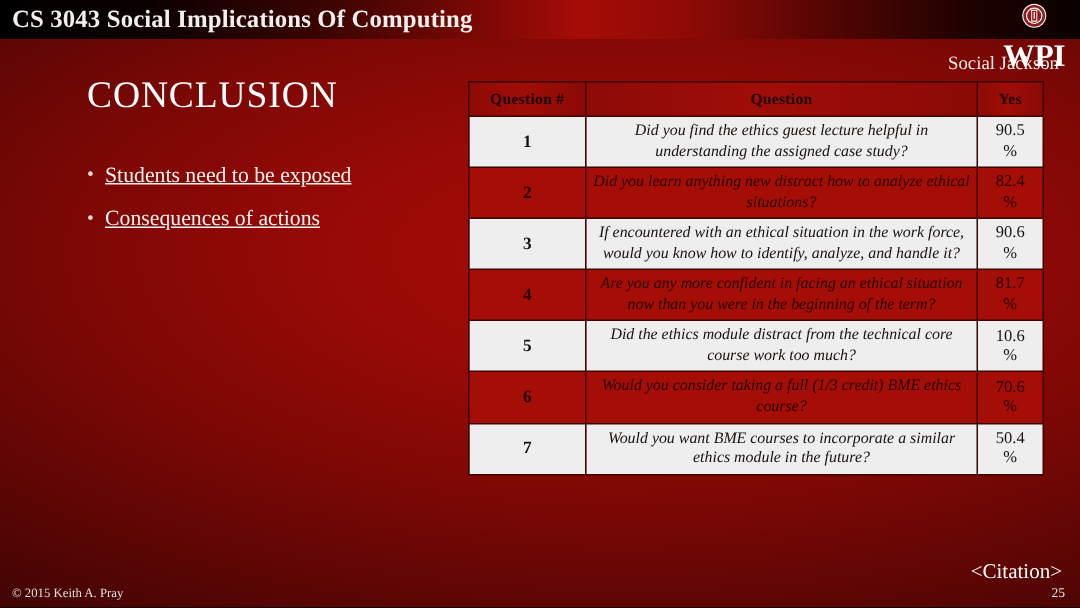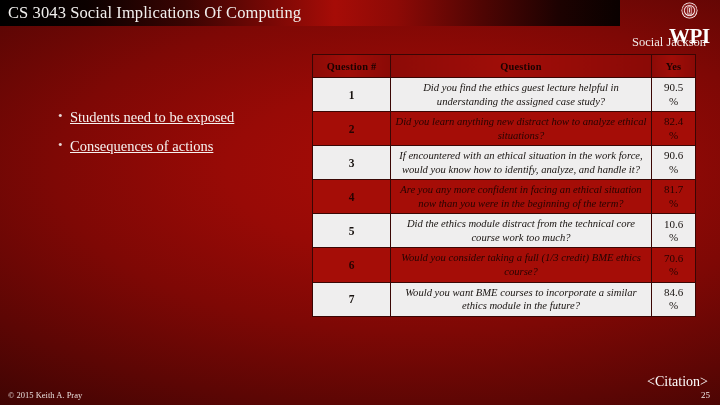--- a/index.html
+++ b/index.html
@@ -20,33 +20,34 @@
         #7e0805 42%,
         #5c0604 62%,
         #3c0403 80%,
         #2a0302 100%);
   }
 
   
   .titlebar {
     position: absolute;
     left: 0; top: 0;
-    width: 620px;
+    width: 720px;
     height: 26px;
     background: linear-gradient(to right,
       #000000 0%,
       #0c0100 14%,
       #3a0402 30%,
       #7a0805 44%,
       #a60c07 54%,
       #8d0a06 64%,
       #4e0503 78%,
       #1d0201 90%,
       #0a0100 100%);
     z-index: 5;
+    font-weight: bold;
   }
   .titlebar-text {
     position: absolute;
     left: 8px;
     top: 3px;
     font-size: 16.5px;
     color: #f2f0ee;
     letter-spacing: 0.1px;
     white-space: nowrap;
   }
@@ -220,20 +221,21 @@
         <rect x="13" y="9" width="8" height="16" rx="0.5" fill="#ffffff"></rect>
         <rect x="14.2" y="10.4" width="5.6" height="13" fill="#8c1d1d"></rect>
         <rect x="16.2" y="12" width="1.6" height="9" fill="#ffffff"></rect>
       </svg>
     </span>
     <span class="wpi-word">WPI</span>
   </div>
 
   <div class="presenter">Social Jackson</div>
 
+  <div class="slide-title">CONCLUSION</div>
 
   <div class="bullets">
     <div class="bullet">
       <span class="bullet-dot">•</span>
       <span class="bullet-text">Students need to be exposed</span>
     </div>
     <div class="bullet">
       <span class="bullet-dot">•</span>
       <span class="bullet-text">Consequences of actions</span>
     </div>
@@ -299,21 +301,21 @@
           <td class="q">Would you consider taking a full (1/3 credit) BME ethics course?</td>
           <td class="yes">
             <span class="yes-val">70.6</span>
             <span class="yes-pct">%</span>
           </td>
         </tr>
         <tr class="light">
           <td class="num">7</td>
           <td class="q">Would you want BME courses to incorporate a similar ethics module in the future?</td>
           <td class="yes">
-            <span class="yes-val">84.6</span>
+            <span class="yes-val">50.4</span>
             <span class="yes-pct">%</span>
           </td>
         </tr>
       </tbody>
     </table>
   </div>
 
   <div class="citation">&lt;Citation&gt;</div>
 
   <div class="footer-copyright">© 2015 Keith A. Pray</div>

